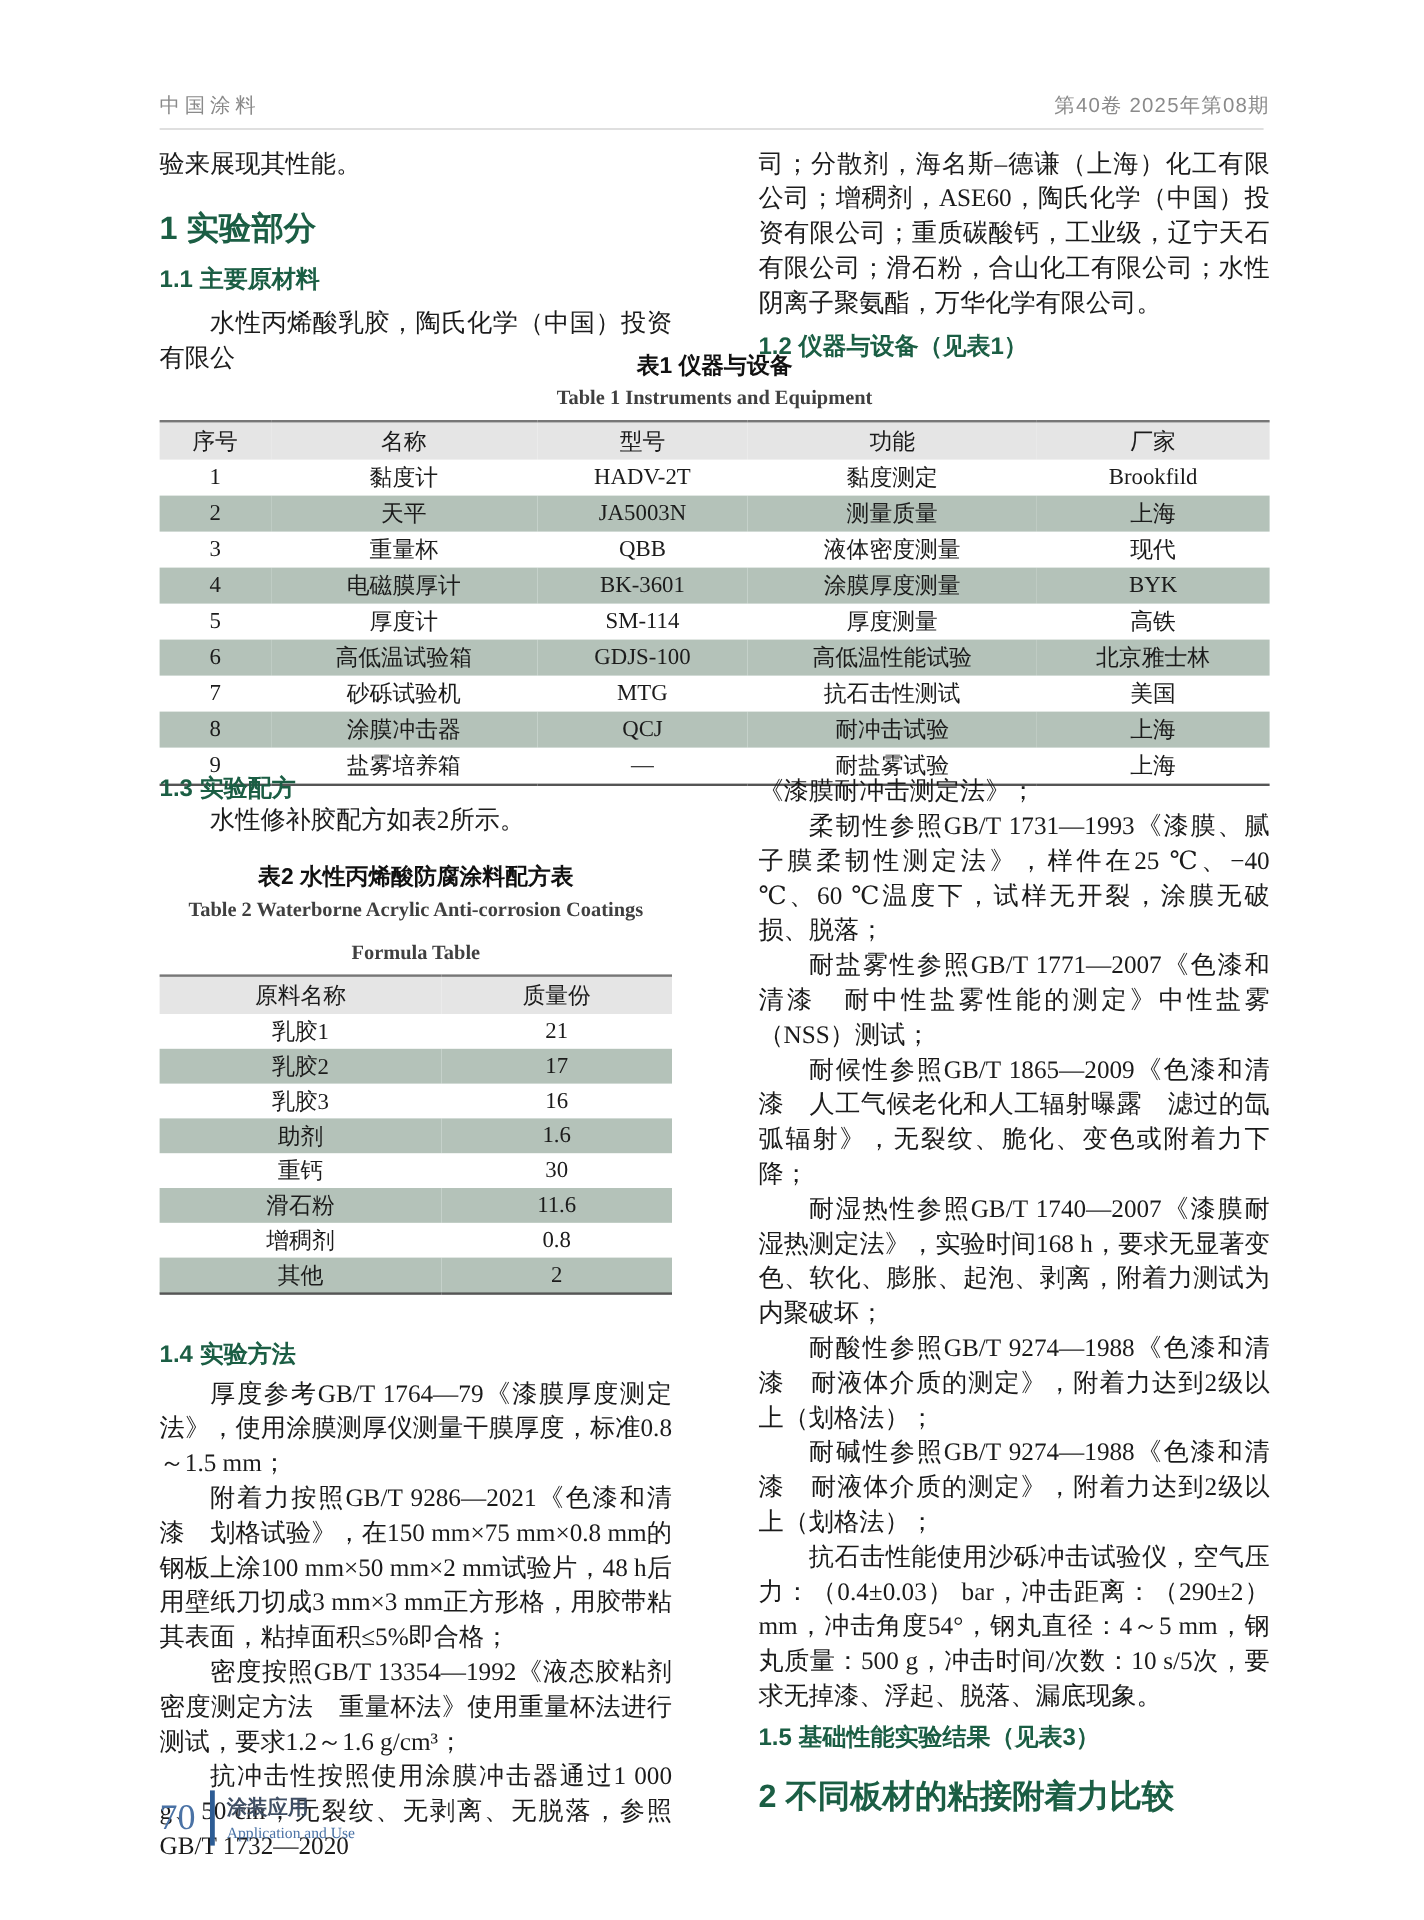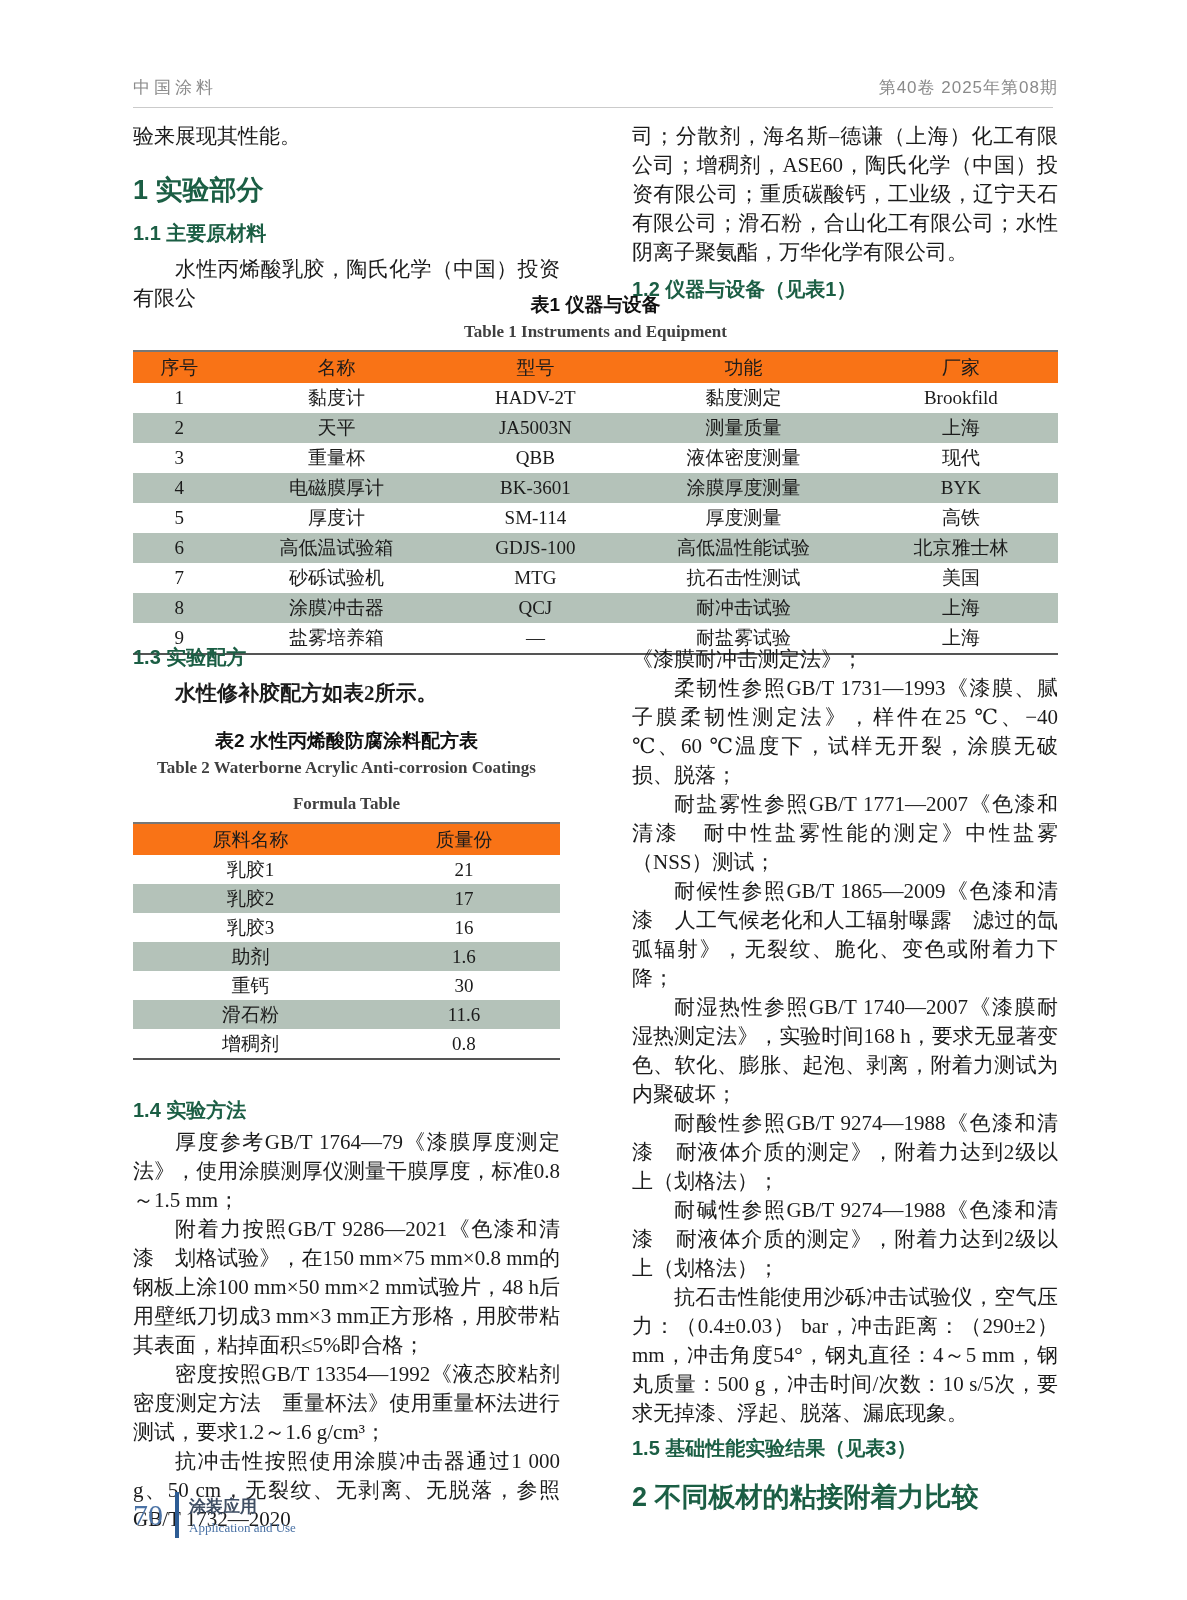--- a/index.html
+++ b/index.html
@@ -29,30 +29,30 @@
 
   #right-top{left:632px;top:122px;}
   #right-top .h-sub{margin-top:10px;}
 
   
   #table1-block{position:absolute;left:133px;top:292px;width:925px;}
   .tcap-zh{font-family:"Liberation Sans","DejaVu Sans",sans-serif;font-weight:bold;font-size:19px;text-align:center;margin:0 0 4px 0;color:#111;}
   .tcap-en{font-family:"Liberation Serif","DejaVu Serif",serif;font-weight:bold;font-size:17px;text-align:center;margin:0 0 8px 0;color:#404040;}
   table{width:100%;border-collapse:collapse;font-size:19px;text-align:center;
         border-top:2px solid #777;border-bottom:2px solid #555;}
-  thead th{background:#f97316;font-weight:normal;height:29px;padding:1px 2px;}
+  thead th{background:#e5e5e5;font-weight:normal;height:29px;padding:1px 2px;}
   tbody td{height:28px;padding:1px 2px;}
   tbody tr:nth-child(even) td{background:#b4c2b9;}
   #table1 col.c0{width:10%;} #table1 col.c1{width:24%;} #table1 col.c2{width:19%;}
   #table1 col.c3{width:26%;} #table1 col.c4{width:21%;}
   #table2 col.c0{width:55%;} #table2 col.c1{width:45%;}
   #table2 tbody td{height:27px;}
 
   #left-bottom{left:133px;top:645px;}
-  #left-bottom .p-lead{margin-top:10px;font-weight:bold;}
+  #left-bottom .p-lead{}
   #table2-caption{margin-top:20px;}
   #table2-block{margin-top:2px;}
   #left-bottom .h-method{margin-top:38px;}
   #left-bottom .method-p{margin-top:6px;}
 
   #right-bottom{left:632px;top:645px;}
   #right-bottom .h-sub{margin-top:8px;margin-bottom:0;}
   #right-bottom .h-sec{margin-top:22px;margin-bottom:14px;}
 
   
@@ -214,20 +214,24 @@
             <td>30</td>
           </tr>
           <tr>
             <td>滑石粉</td>
             <td>11.6</td>
           </tr>
           <tr>
             <td>增稠剂</td>
             <td>0.8</td>
           </tr>
+          <tr>
+            <td>其他</td>
+            <td>2</td>
+          </tr>
         </tbody>
     </table>
   </div>
 
   <div class="h-sub h-method">1.4   实验方法</div>
   <p class="indent method-p">厚度参考GB/T 1764—79《漆膜厚度测定法》，使用涂膜测厚仪测量干膜厚度，标准0.8～1.5 mm；</p>
   <p class="indent">附着力按照GB/T 9286—2021《色漆和清漆　划格试验》，在150 mm×75 mm×0.8 mm的钢板上涂100 mm×50 mm×2 mm试验片，48 h后用壁纸刀切成3 mm×3 mm正方形格，用胶带粘其表面，粘掉面积≤5%即合格；</p>
   <p class="indent">密度按照GB/T 13354—1992《液态胶粘剂密度测定方法　重量杯法》使用重量杯法进行测试，要求1.2～1.6 g/cm³；</p>
   <p class="indent">抗冲击性按照使用涂膜冲击器通过1 000 g、50 cm，无裂纹、无剥离、无脱落，参照GB/T 1732—2020</p>
 </div>

